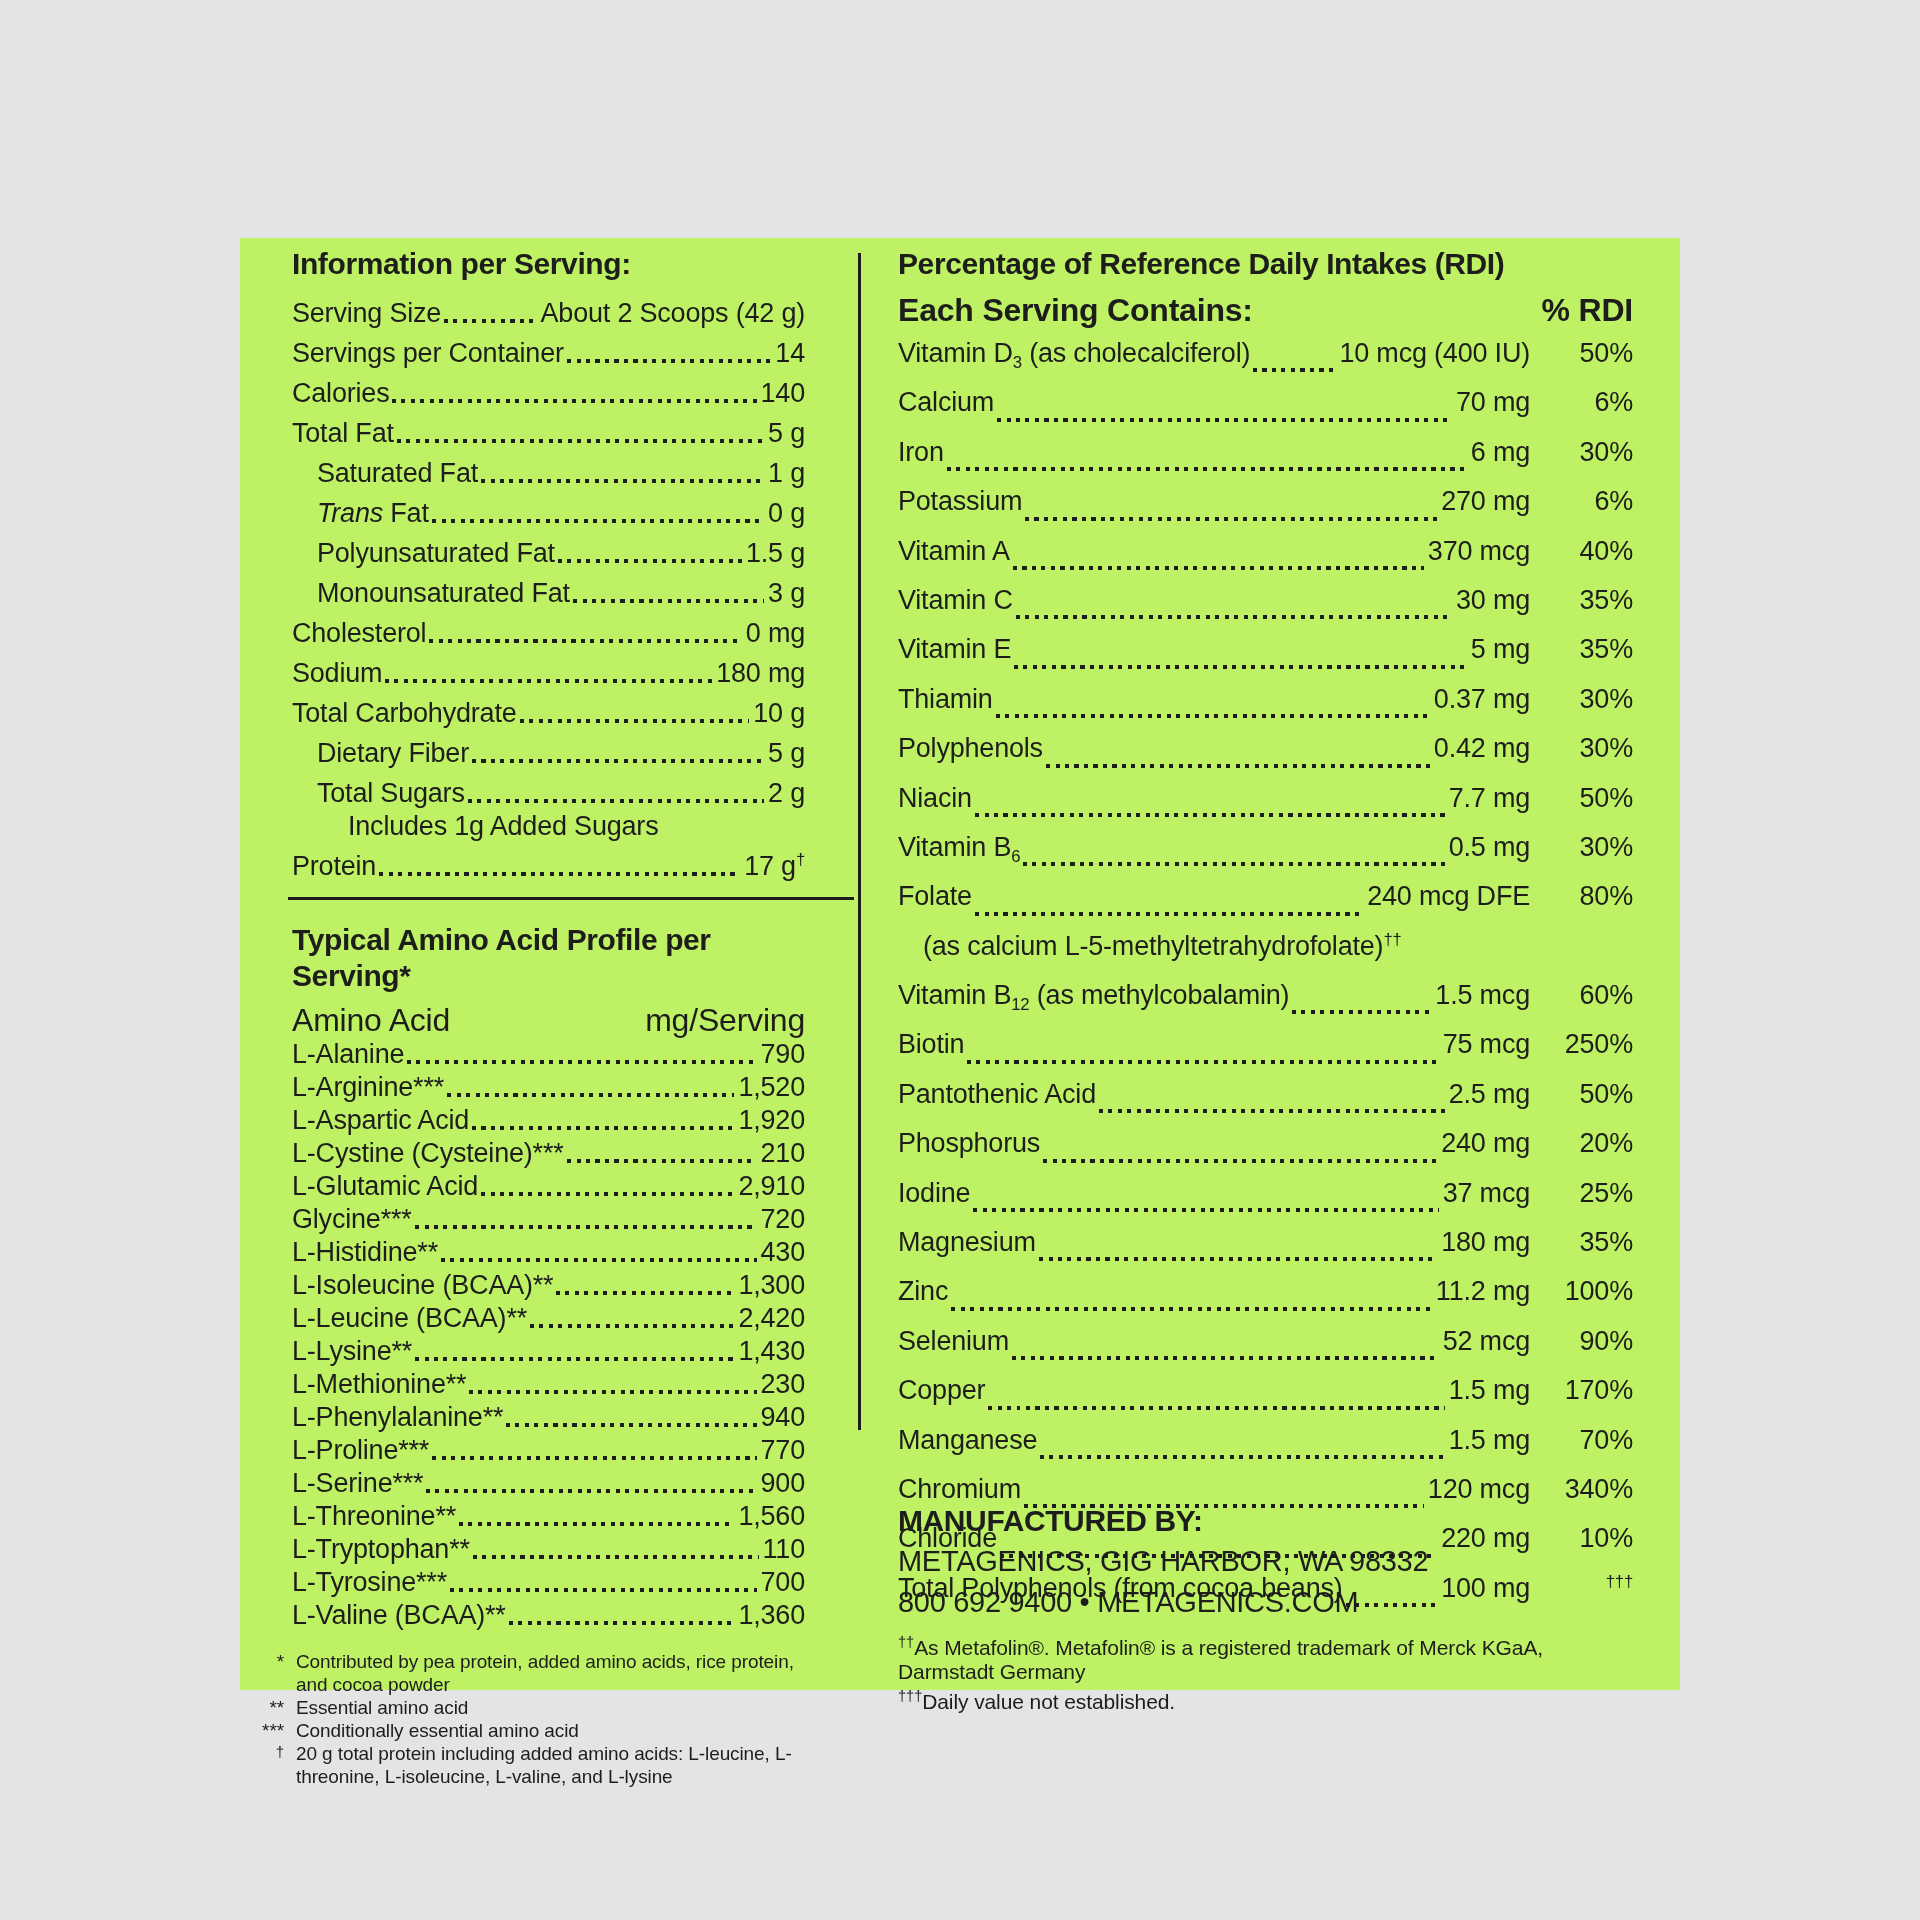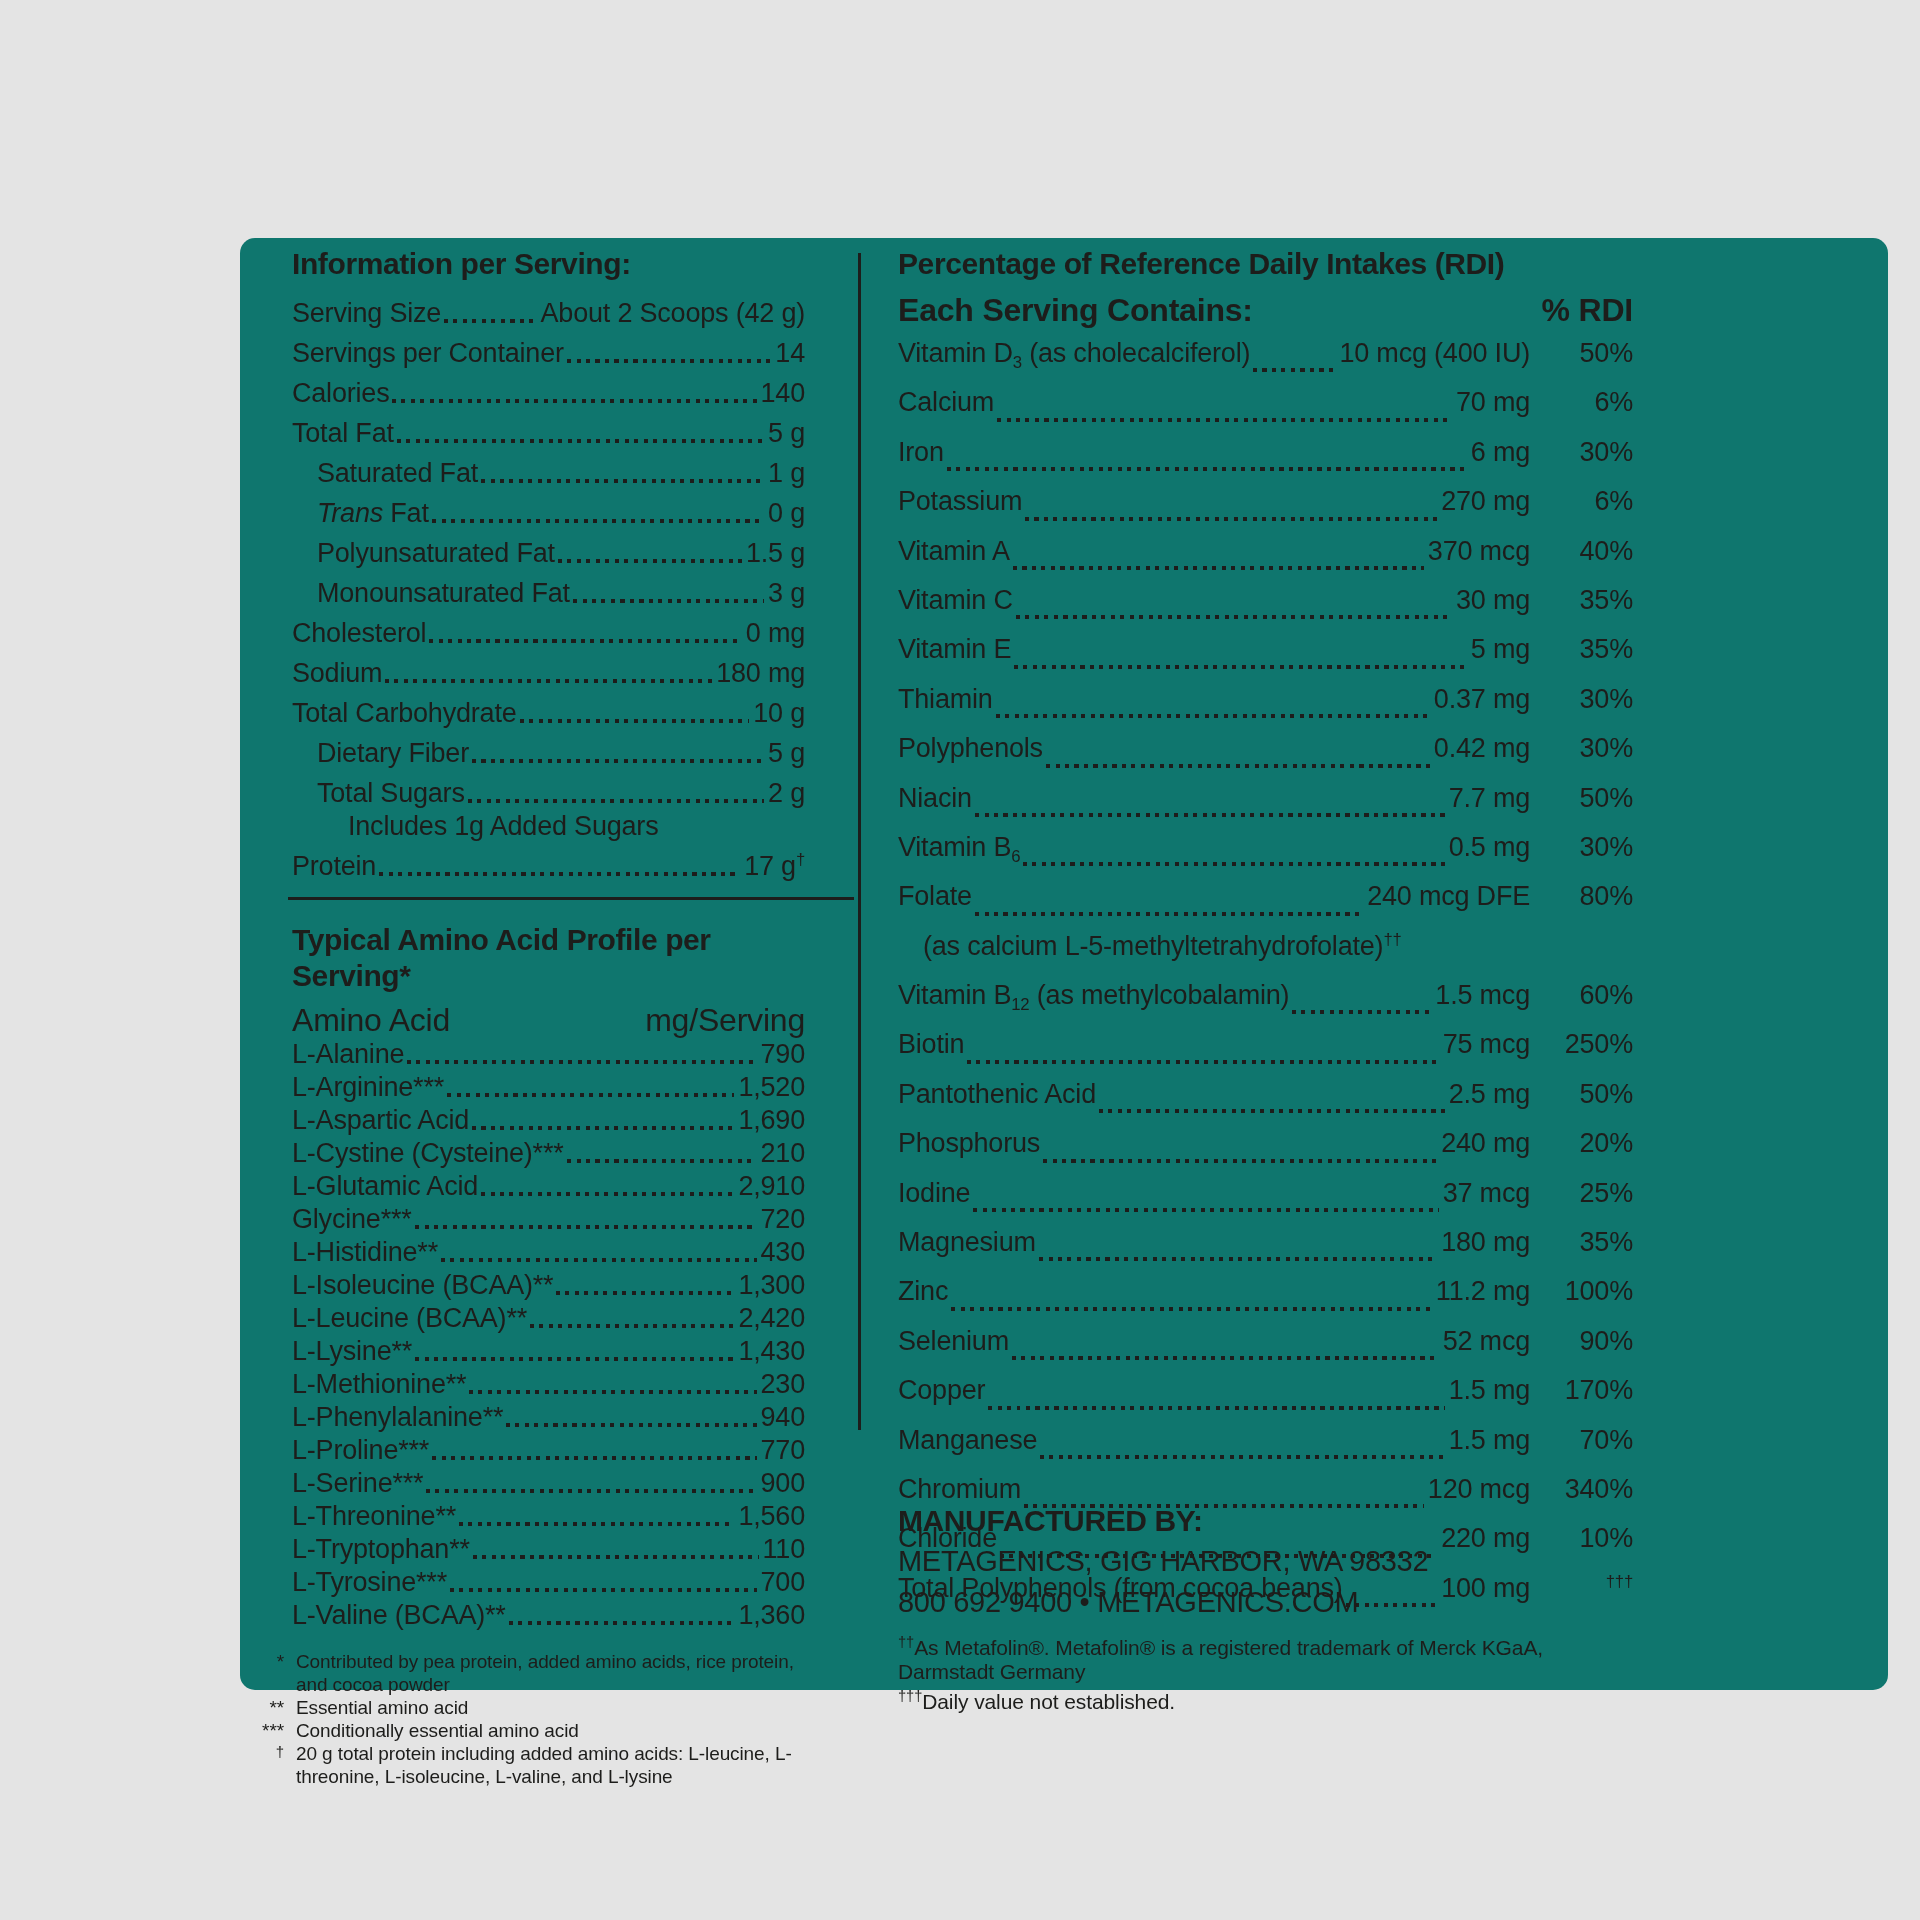--- a/index.html
+++ b/index.html
@@ -4,21 +4,21 @@
 <style>
   * { margin:0; padding:0; box-sizing:border-box; }
   html { background:#e4e4e4; }
   body {
     position:relative; width:1920px; height:1920px;
     background:#e4e4e4;
     font-family:"Liberation Sans","DejaVu Sans",sans-serif;
     color:#1d1d1b; letter-spacing:-0.2px;
     overflow:hidden;
   }
-  .panel { position:absolute; left:240px; top:238px; width:1648px; height:1452px; background:#0f766e;border-radius:15px; }
+  .panel { position:absolute; left:240px; top:238px; width:1440px; height:1452px; background:#bef264; }
 
   .leftcol  { position:absolute; left:52px;  top:8px; width:513px; }
   .rightcol { position:absolute; left:658px; top:8px; width:735px; }
   .vdiv { position:absolute; left:618px; top:15px; width:3px; height:1177px; background:#1d1d1b; }
 
   h2 { font-size:30px; line-height:36px; font-weight:bold; margin:0 0 8px 0; letter-spacing:-0.4px; }
   .amino-h { margin-top:22px; }
 
   .row { display:flex; align-items:baseline; font-size:27px; line-height:33px; white-space:nowrap; }
   .row .lbl { flex:0 0 auto; }
@@ -168,21 +168,21 @@
 
         <div class="row">
           <span class="lbl"><span>L-Arginine***</span></span>
           <span class="leader"></span>
           <span class="val"><span>1,520</span></span>
         </div>
 
         <div class="row">
           <span class="lbl"><span>L-Aspartic Acid</span></span>
           <span class="leader"></span>
-          <span class="val"><span>1,690</span></span>
+          <span class="val"><span>1,920</span></span>
         </div>
 
         <div class="row">
           <span class="lbl"><span>L-Cystine (Cysteine)***</span></span>
           <span class="leader"></span>
           <span class="val"><span>210</span></span>
         </div>
 
         <div class="row">
           <span class="lbl"><span>L-Glutamic Acid</span></span>

